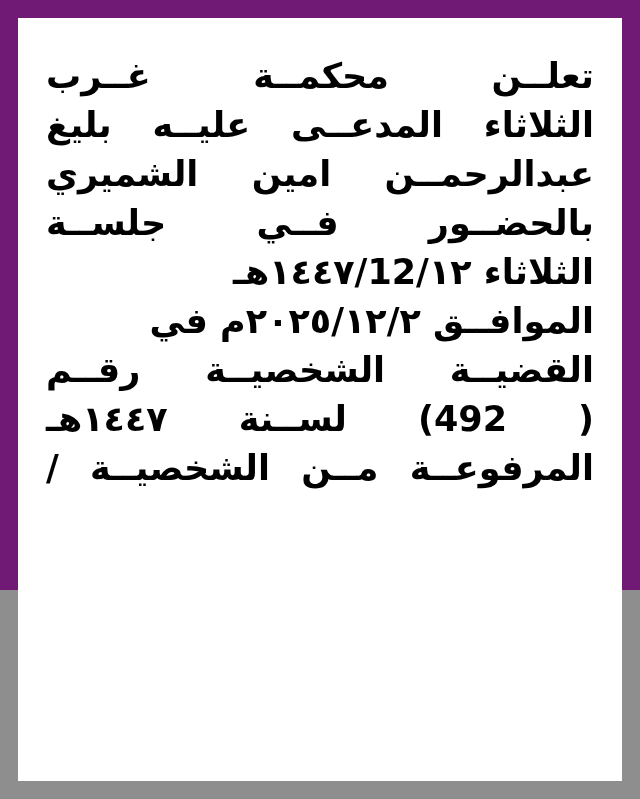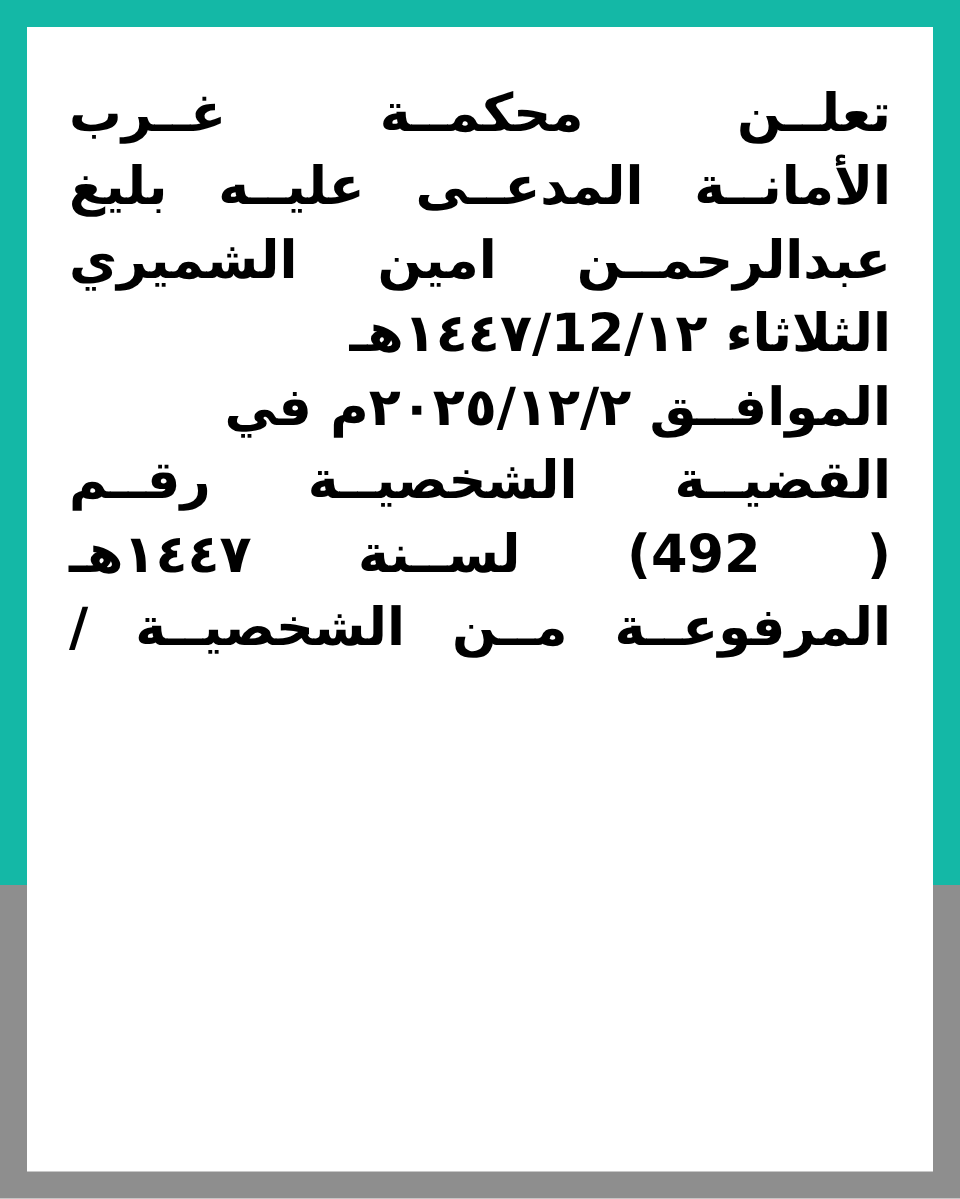--- a/index.html
+++ b/index.html
@@ -12,21 +12,21 @@
     background: #8e8e8e;
     font-family: "DejaVu Sans", sans-serif;
     overflow: hidden;
   }
   .page-frame {
     position: absolute;
     left: 0;
     top: 0;
     width: 640px;
     height: 590px;
-    background: #14b8a6;
+    background: #701a75;
   }
   .notice-card {
     position: absolute;
     left: 18px;
     top: 18px;
     width: 604px;
     height: 763px;
     background: #ffffff;
     box-sizing: border-box;
   }
@@ -58,22 +58,23 @@
     text-align-last: justify;
   }
 </style>
 </head>
 <body>
 
 <div class="page-frame">
   <div class="notice-card">
     <div class="notice-body">
       <span class="line loose">تعلــن    محكمــة    غــرب</span>
-      <span class="line loose">الأمانــة المدعــى عليــه بليغ</span>
+      <span class="line loose">الثلاثاء المدعــى عليــه بليغ</span>
       <span class="line loose">عبدالرحمــن امين الشميري</span>
+      <span class="line loose">بالحضــور    فــي    جلســة</span>
       <span class="line last">الثلاثاء ١٤٤٧/12/١٢هـ</span>
       <span class="line last">الموافــق ٢٠٢٥/١٢/٢م في</span>
       <span class="line loose">القضيــة  الشخصيــة  رقــم</span>
       <span class="line loose">(  492)   لســنة   ١٤٤٧هـ</span>
       <span class="line loose">المرفوعــة مــن الشخصيــة /</span>
     </div>
   </div>
 </div>
 
 </body></html>

